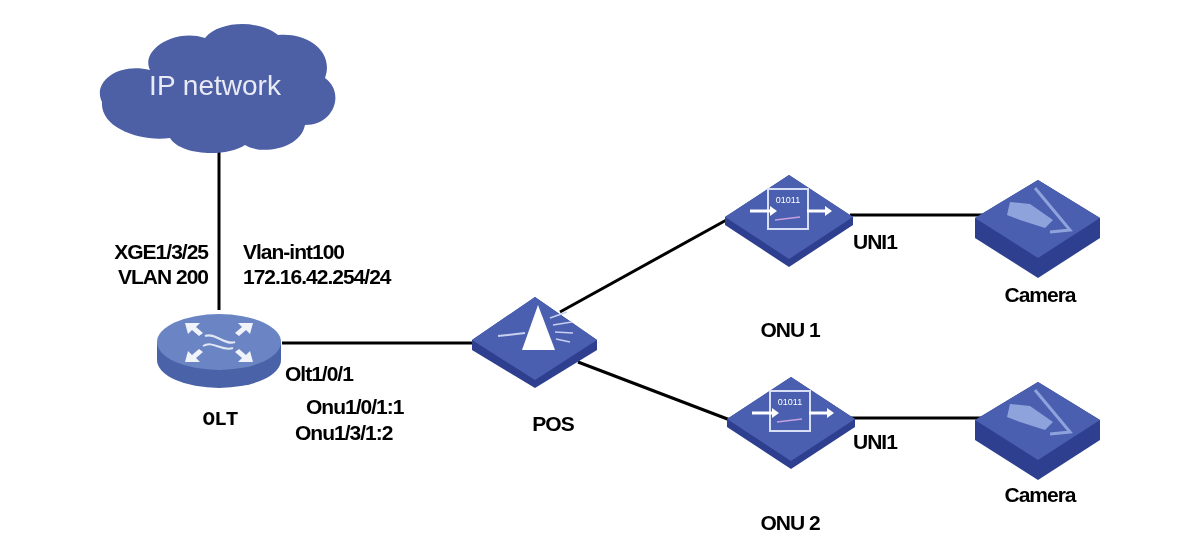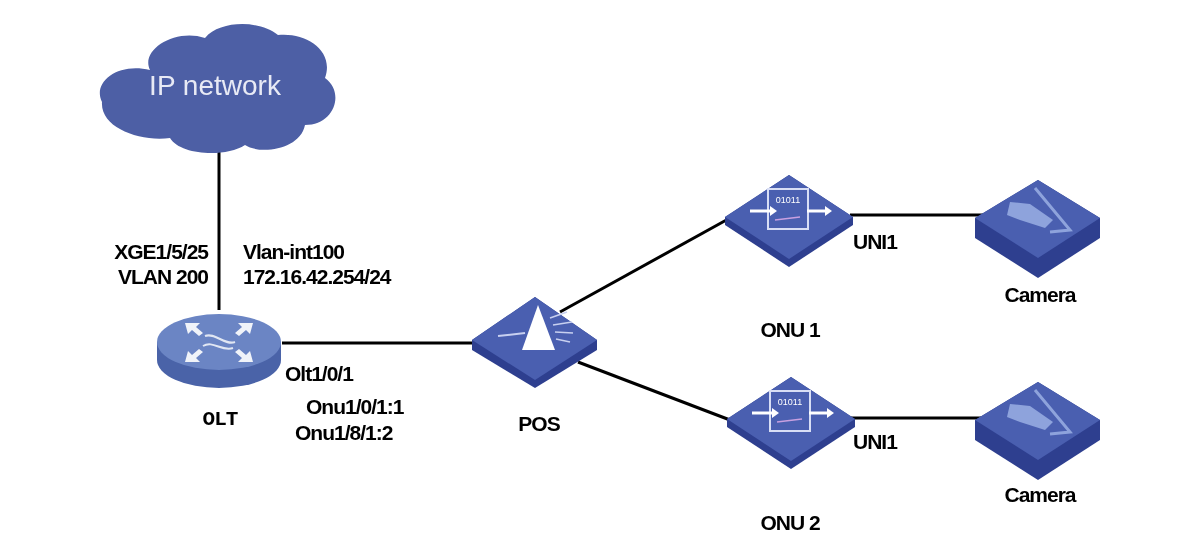--- a/index.html
+++ b/index.html
@@ -83,30 +83,30 @@
   <g transform="translate(975,382)">
     <polygon points="0,38 63,0 125,38 125,58 63,98 0,58" fill="#2e3f8f"></polygon>
     <polygon points="0,38 63,0 125,38 63,78" fill="#4a5fb0"></polygon>
     <polygon points="35,22 55,24 78,40 70,48 45,40 32,35" fill="#8ea3dc"></polygon>
     <path d="M60,8 L95,50 L75,52" stroke="#8ea3dc" stroke-width="3" fill="none"></path>
   </g>
 </svg>
 
 <div class="cloud-text">IP network</div>
 
-<div class="lbl r" style="left:60px; top:240px; width:148px;">XGE1/5/25</div>
+<div class="lbl r" style="left:60px; top:240px; width:148px;">XGE1/3/25</div>
 <div class="lbl r" style="left:60px; top:265px; width:148px;">VLAN 200</div>
 <div class="lbl" style="left:243px; top:240px;">Vlan-int100</div>
 <div class="lbl" style="left:243px; top:265px;">172.16.42.254/24</div>
 
 <div class="lbl" style="left:285px; top:362px;">Olt1/0/1</div>
 <div class="lbl" style="left:306px; top:395px;">Onu1/0/1:1</div>
-<div class="lbl" style="left:295px; top:421px;">Onu1/8/1:2</div>
+<div class="lbl" style="left:295px; top:421px;">Onu1/3/1:2</div>
 
 <div class="lbl c" style="left:180px; top:408px; width:80px;font-family:Liberation Mono, monospace;">OLT</div>
-<div class="lbl c" style="left:499px; top:412px; width:80px;">POS</div>
+<div class="lbl c" style="left:513px; top:412px; width:80px;">POS</div>
 <div class="lbl c" style="left:745px; top:278px; width:90px;margin-top:40px;">ONU 1</div>
 <div class="lbl c" style="left:745px; top:483px; width:90px;margin-top:28px;">ONU 2</div>
 <div class="lbl c" style="left:985px; top:283px; width:110px;">Camera</div>
 <div class="lbl c" style="left:985px; top:483px; width:110px;">Camera</div>
 
 <div class="lbl" style="left:853px; top:230px;">UNI1</div>
 <div class="lbl" style="left:853px; top:430px;">UNI1</div>
 
 </body></html>

